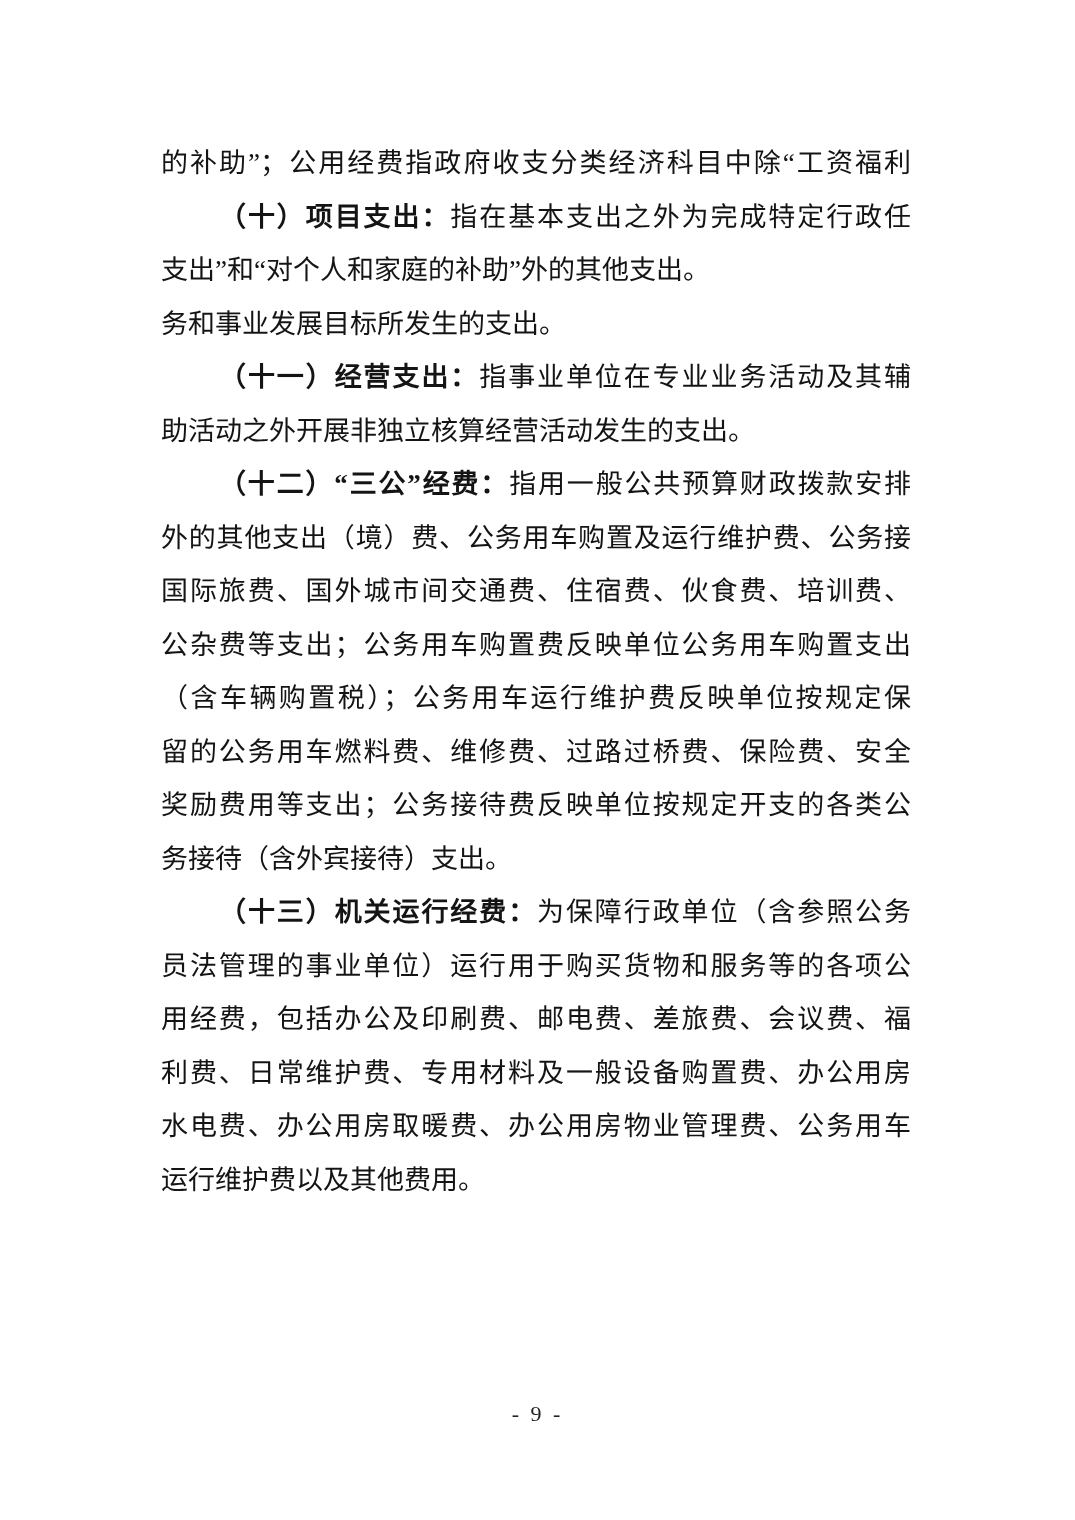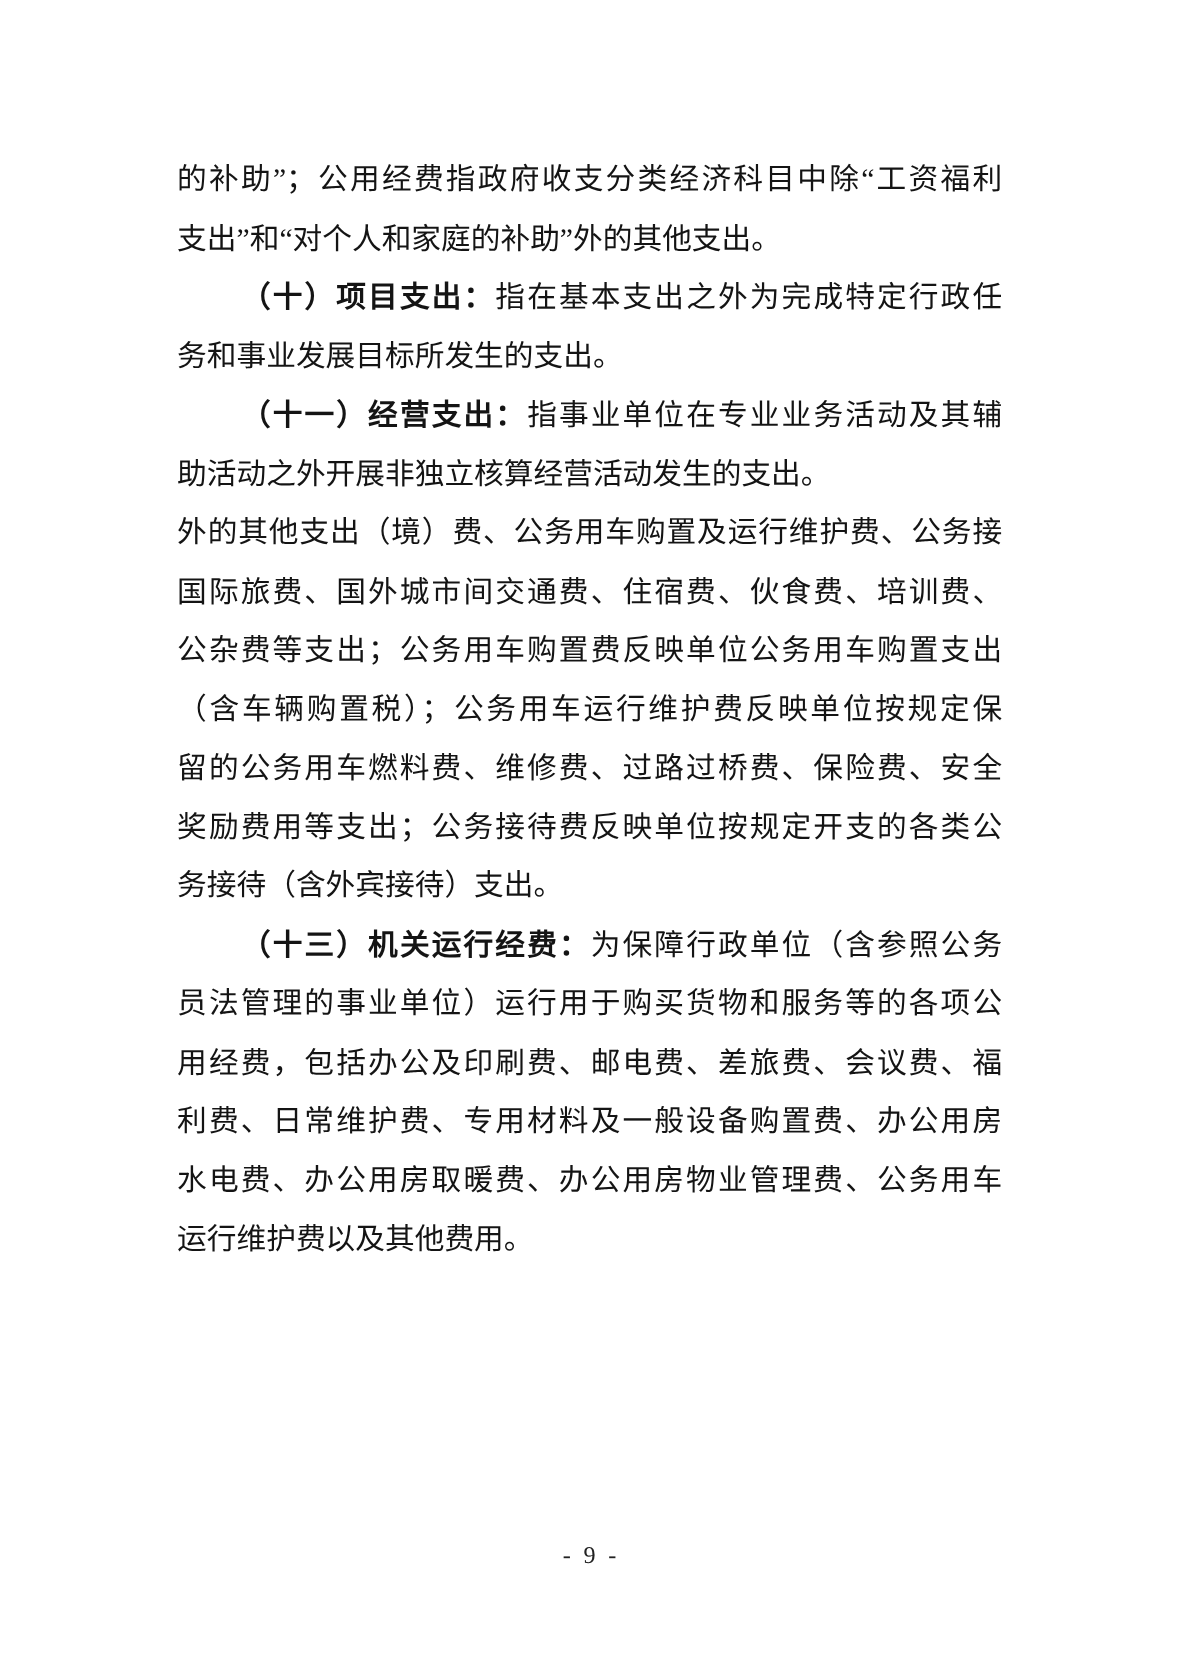--- a/index.html
+++ b/index.html
@@ -55,25 +55,26 @@
     letter-spacing: 3px;
     color: #222222;
   }
 </style>
 </head>
 <body>
 
 <div class="page">
   <div class="doc-body">
       <div class="line j"><span class="seg">的补助”；公用经费指政府收支分类经济科目中除“工资福利</span></div>
+      <div class="line j indent"><span class="seg b">（十）项目支出：</span><span class="seg">指在基本支出之外为完成特定行政任</span></div>
       <div class="line l"><span class="seg">支出”和“对个人和家庭的补助”外的其他支出。</span></div>
-      <div class="line j indent"><span class="seg b">（十）项目支出：</span><span class="seg">指在基本支出之外为完成特定行政任</span></div>
       <div class="line l"><span class="seg">务和事业发展目标所发生的支出。</span></div>
       <div class="line j indent"><span class="seg b">（十一）经营支出：</span><span class="seg">指事业单位在专业业务活动及其辅</span></div>
       <div class="line l"><span class="seg">助活动之外开展非独立核算经营活动发生的支出。</span></div>
+      <div class="line j indent"><span class="seg b">（十二）“三公”经费：</span><span class="seg">指用一般公共预算财政拨款安排</span></div>
       <div class="line j"><span class="seg">外的其他支出（境）费、公务用车购置及运行维护费、公务接</span></div>
       <div class="line j"><span class="seg">国际旅费、国外城市间交通费、住宿费、伙食费、培训费、</span></div>
       <div class="line j"><span class="seg">公杂费等支出；公务用车购置费反映单位公务用车购置支出</span></div>
       <div class="line j"><span class="seg">（含车辆购置税）；公务用车运行维护费反映单位按规定保</span></div>
       <div class="line j"><span class="seg">留的公务用车燃料费、维修费、过路过桥费、保险费、安全</span></div>
       <div class="line j"><span class="seg">奖励费用等支出；公务接待费反映单位按规定开支的各类公</span></div>
       <div class="line l"><span class="seg">务接待（含外宾接待）支出。</span></div>
       <div class="line j indent"><span class="seg b">（十三）机关运行经费：</span><span class="seg">为保障行政单位（含参照公务</span></div>
       <div class="line j"><span class="seg">员法管理的事业单位）运行用于购买货物和服务等的各项公</span></div>
       <div class="line j"><span class="seg">用经费，包括办公及印刷费、邮电费、差旅费、会议费、福</span></div>

